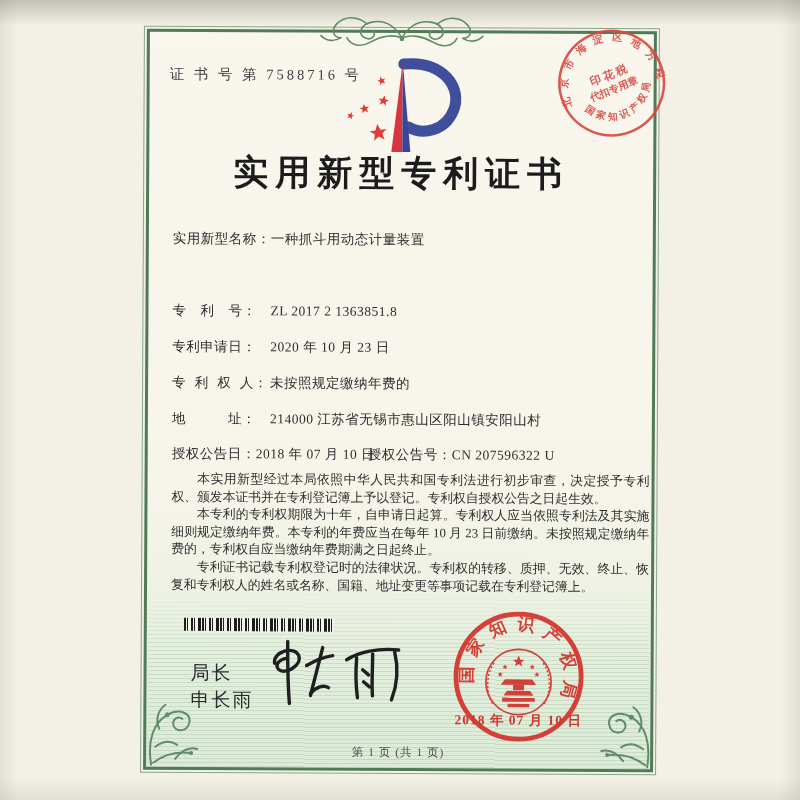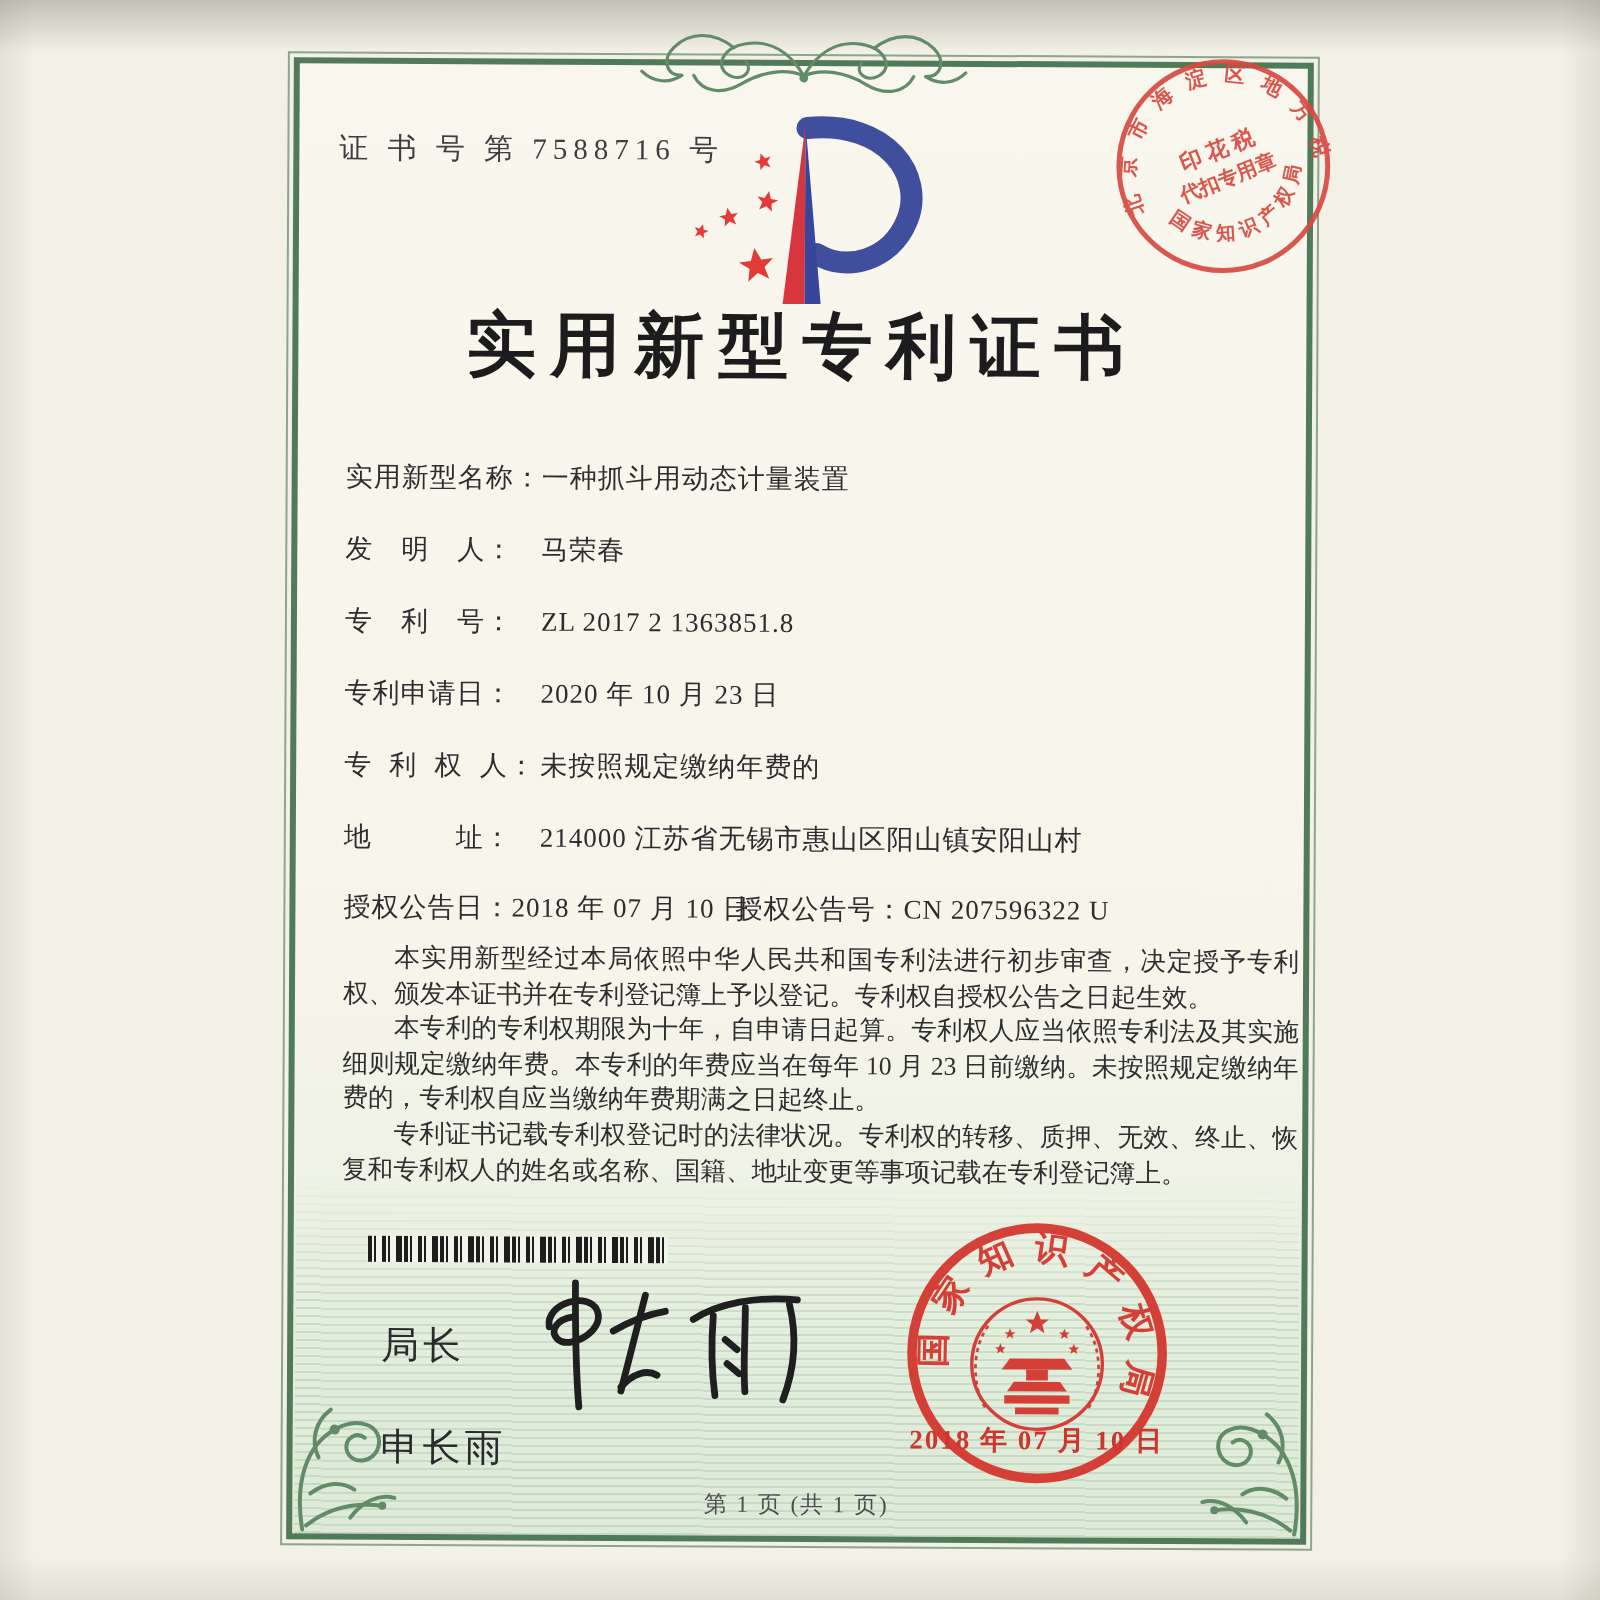--- a/index.html
+++ b/index.html
@@ -113,23 +113,20 @@
           <textPath href="#txBot" startOffset="4" textLength="90">国家知识产权局</textPath>
         </text>
       </svg>
     </div>
 
     <div class="abs title">实用新型专利证书</div>
 
     <div class="abs field" style="top:231px">
       <span class="lab">实用新型名称：</span><span>一种抓斗用动态计量装置</span>
     </div>
-    <div class="abs field" style="top:267px">
-      <span class="lab">发　明　人：</span><span>马荣春</span>
-    </div>
     <div class="abs field" style="top:303px">
       <span class="lab">专　利　号：</span><span>ZL 2017 2 1363851.8</span>
     </div>
     <div class="abs field" style="top:339px">
       <span class="lab">专利申请日：</span><span>2020 年 10 月 23 日</span>
     </div>
     <div class="abs field" style="top:375px">
       <span class="lab">专 利 权 人：</span><span>未按照规定缴纳年费的</span>
     </div>
     <div class="abs field" style="top:411px">
@@ -144,21 +141,21 @@
 
     <div class="abs body-text">
       <p>本实用新型经过本局依照中华人民共和国专利法进行初步审查，决定授予专利权、颁发本证书并在专利登记簿上予以登记。专利权自授权公告之日起生效。</p>
       <p>本专利的专利权期限为十年，自申请日起算。专利权人应当依照专利法及其实施细则规定缴纳年费。本专利的年费应当在每年 10 月 23 日前缴纳。未按照规定缴纳年费的，专利权自应当缴纳年费期满之日起终止。</p>
       <p>专利证书记载专利权登记时的法律状况。专利权的转移、质押、无效、终止、恢复和专利权人的姓名或名称、国籍、地址变更等事项记载在专利登记簿上。</p>
     </div>
 
     <div class="abs barcode"></div>
 
     <div class="abs director" style="top:661px">局长</div>
-    <div class="abs director" style="top:712px">申长雨</div>
+    <div class="abs director" style="top:688px">申长雨</div>
 
     <svg class="abs sig" width="165" height="82" viewBox="0 0 165 82">
       <g fill="none" stroke="#1f1f1f" stroke-width="3.4" stroke-linecap="round">
         <path d="M14,34 C12,22 34,16 38,26 C42,36 24,46 18,40 C14,36 18,30 26,29"></path>
         <path d="M27,12 C27,32 27,52 29,74"></path>
         <path d="M62,18 C58,34 54,50 50,66"></path>
         <path d="M46,36 C56,30 66,27 72,26"></path>
         <path d="M50,64 C56,57 63,55 68,58"></path>
         <path d="M86,30 C98,22 118,18 138,20"></path>
         <path d="M96,28 C95,42 95,54 97,68"></path>

